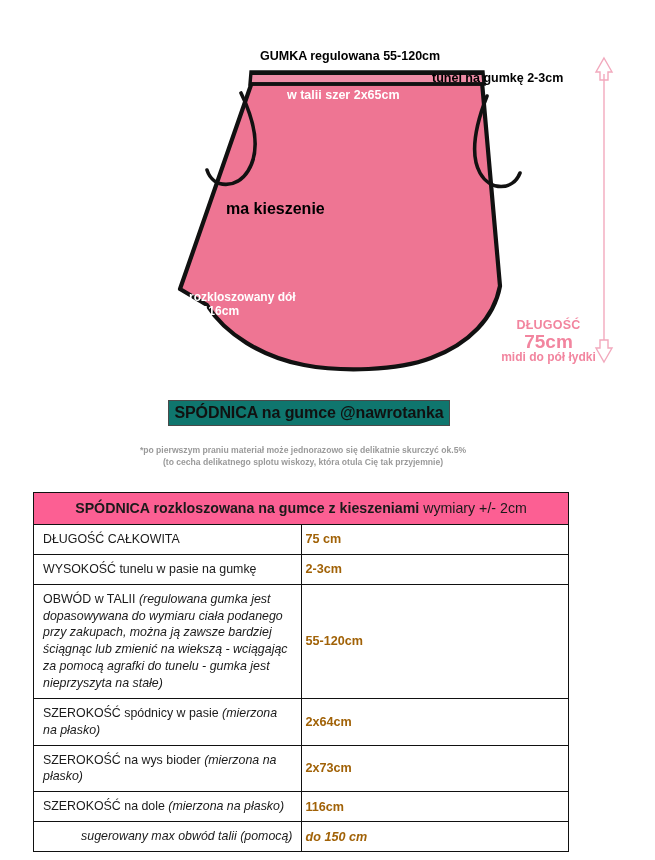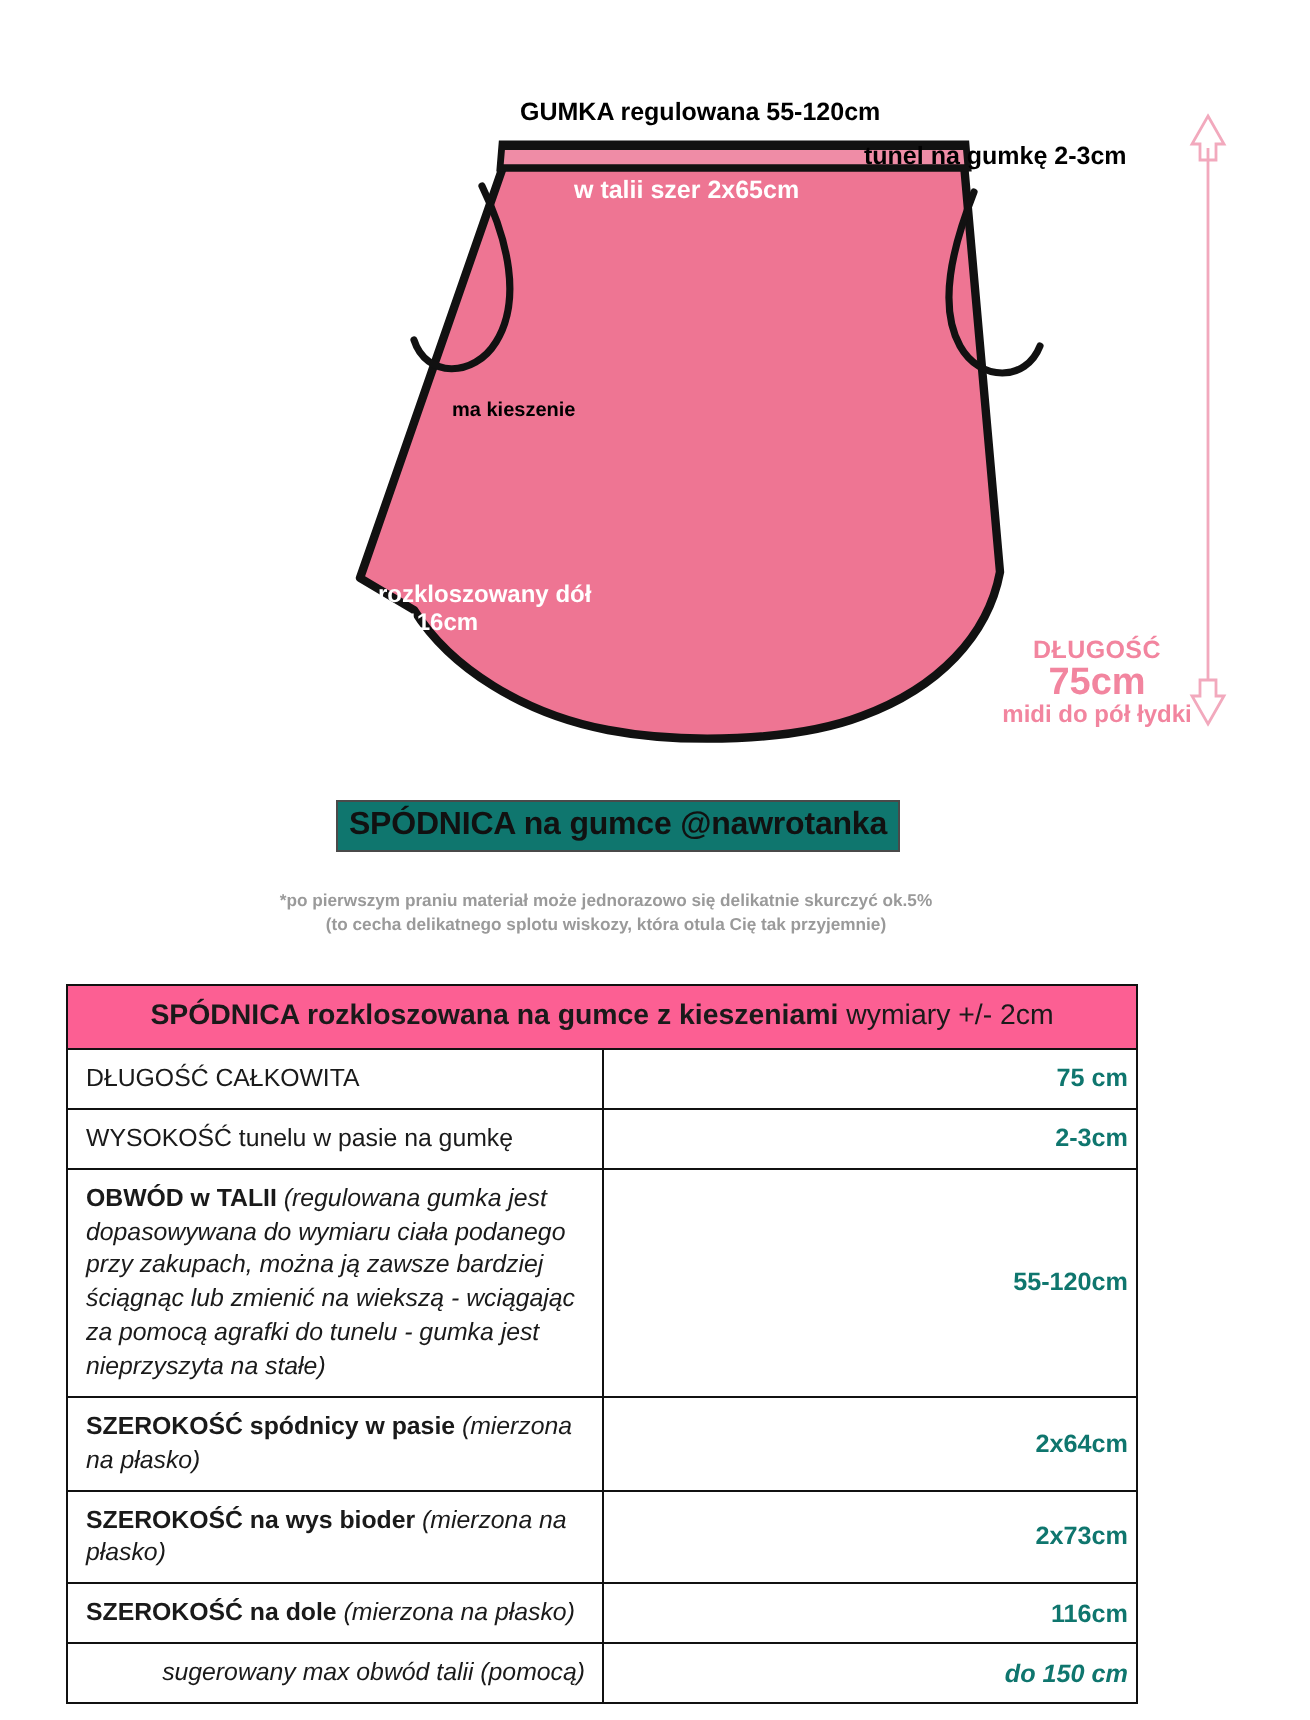--- a/index.html
+++ b/index.html
@@ -55,21 +55,21 @@
   }
   .lbl-talii {
     left: 248px;
     top: 89px;
     font-size: 12.5px;
     color: #ffffff;
   }
   .lbl-kieszenie {
     left: 187px;
     top: 200px;
-    font-size: 10px;
+    font-size: 16px;
     color: #000000;
   }
   .lbl-dol {
     left: 150px;
     top: 291px;
     font-size: 12px;
     color: #ffffff;
   }
   .lbl-dol .l2 { display: block; margin-top: 1px; }
 
@@ -144,24 +144,24 @@
   }
   #spec-table .c-label {
     width: 480px;
     padding: 6px 8px 6px 9px;
     font-size: 12.4px;
     color: #1a1a1a;
     line-height: 1.36;
   }
   #spec-table .c-value {
     width: 135px;
-    text-align: right;
+    text-align: left;
     font-size: 12.6px;
     font-weight: bold;
-    color: #0f766e;
+    color: #a16207;
     padding: 6px 4px;
   }
   #spec-table .hdr td {
     background: #fc5f93;
     text-align: center;
     padding: 7px 6px 8px 6px;
     font-size: 14.2px;
     color: #1a1a1a;
     border: 1.4px solid #111111;
   }
@@ -169,21 +169,21 @@
   .hdr-light  { font-weight: normal; }
   .it { font-style: italic; }
   .row-last .c-label {
     text-align: right;
     font-style: italic;
     padding-right: 8px;
   }
   .row-last .c-value {
     font-style: italic;
   }
-  .lbl-main { font-weight: bold; text-align: right; }
+  .lbl-main { font-weight: normal; text-align: right; }
   .multi-line { line-height: 1.42; }
 </style>
 </head>
 <body>
 
 <div id="diagram">
 
   <svg id="diagram-svg" viewBox="0 0 655 480">
 
     <path d="M 213,82

